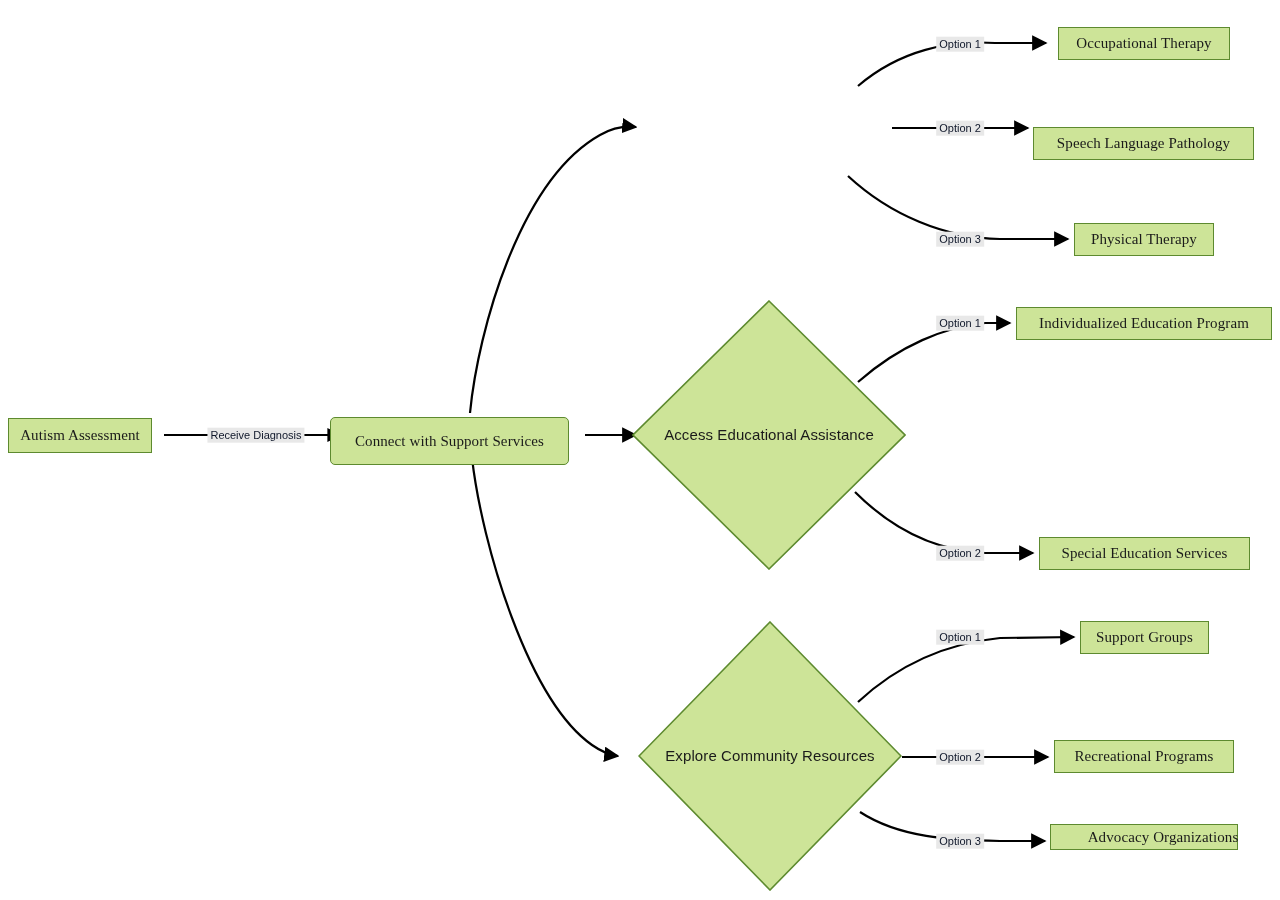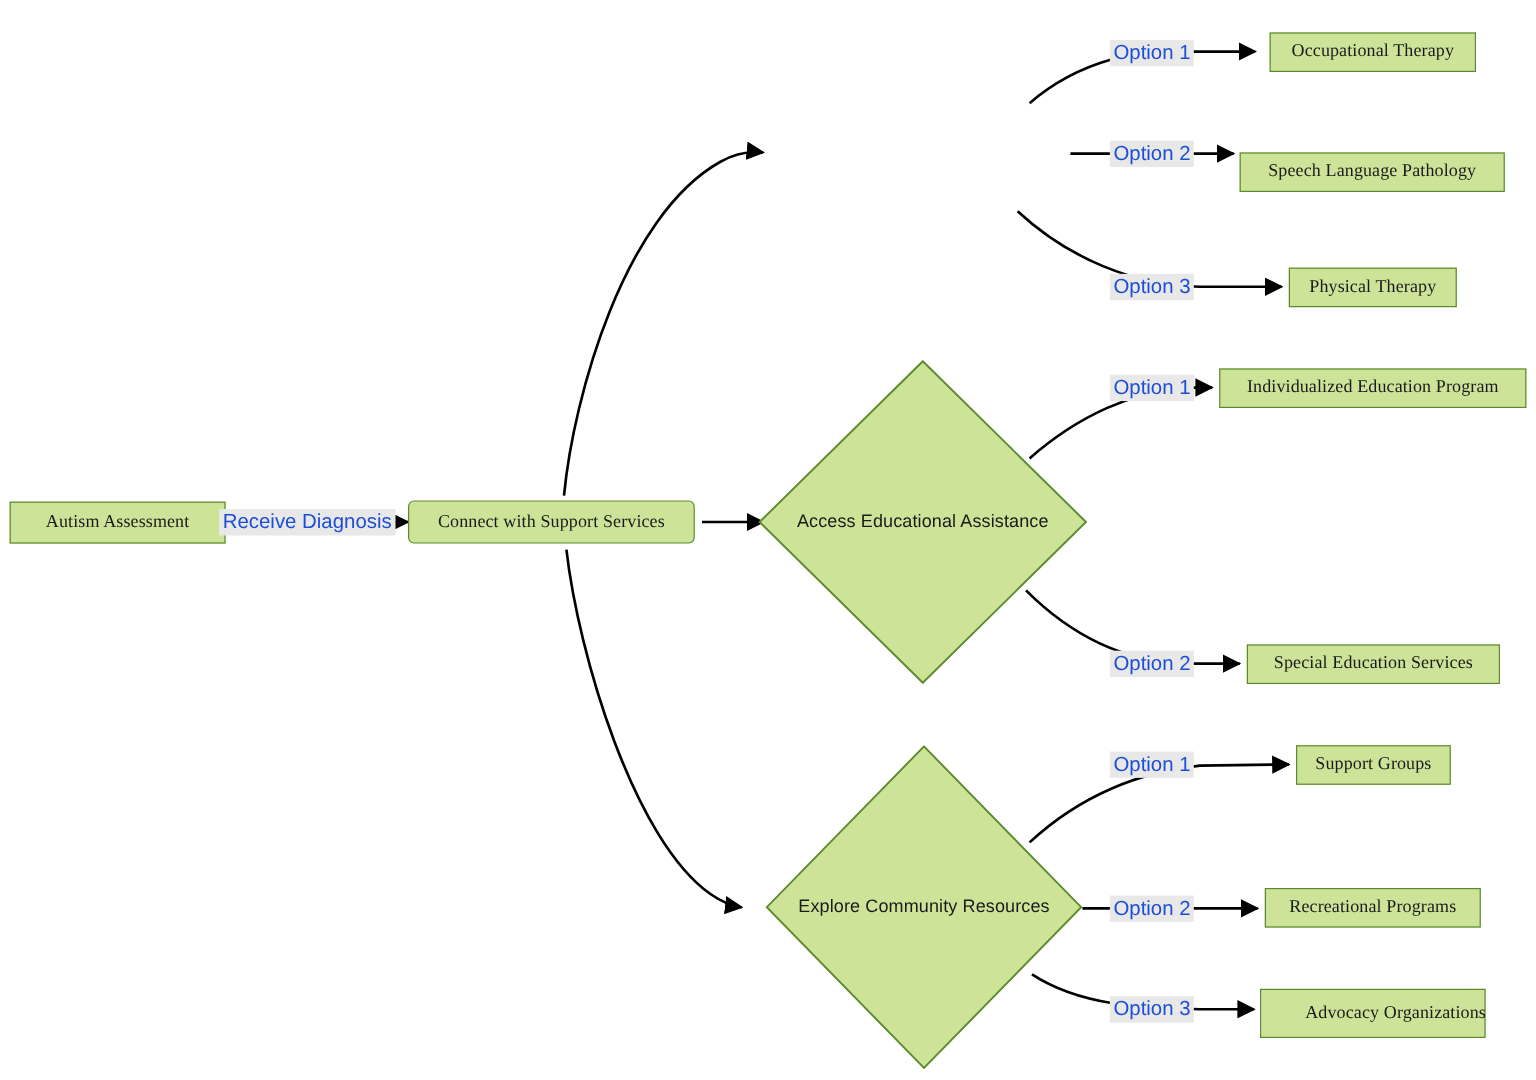--- a/index.html
+++ b/index.html
@@ -57,22 +57,22 @@
     height: 100%;
   }
   .node-diamond .diamond-label {
     position: relative;
     z-index: 2;
   }
   .edge-label {
     position: absolute;
     box-sizing: border-box;
     background: #e8e8e8;
-    color: #1d4ed8;
-    font-size: 17px;
+    color: #0f172a;
+    font-size: 11px;
     line-height: 1.15;
     white-space: nowrap;
     padding: 1px 3px;
     transform: translate(-50%, -50%);
     z-index: 3;
   }
 </style>
 </head>
 <body>
 
@@ -98,25 +98,25 @@
     <path d="M 848 176 C 890 215 945 238 1000 239 L 1068 239" fill="none" stroke="#000000" stroke-width="2.2" marker-end="url(#arrowhead)"></path>
 
     <path d="M 858 382 C 900 345 945 327 985 323 L 1010 323" fill="none" stroke="#000000" stroke-width="2.2" marker-end="url(#arrowhead)"></path>
     <path d="M 855 492 C 895 532 940 551 985 553 L 1033 553" fill="none" stroke="#000000" stroke-width="2.2" marker-end="url(#arrowhead)"></path>
 
     <path d="M 858 702 C 900 663 950 643 1000 638 L 1074 637" fill="none" stroke="#000000" stroke-width="2.2" marker-end="url(#arrowhead)"></path>
     <path d="M 902 757 L 1048 757" fill="none" stroke="#000000" stroke-width="2.2" marker-end="url(#arrowhead)"></path>
     <path d="M 860 812 C 900 838 950 840 1000 841 L 1045 841" fill="none" stroke="#000000" stroke-width="2.2" marker-end="url(#arrowhead)"></path>
   </svg>
 
-  <div class="node node-rect" style="left:8px; top:418px; width:180px; height:35px;">
+  <div class="node node-rect" style="left:8px; top:418px; width:144px; height:35px;">
     <span>Autism Assessment</span>
   </div>
 
-  <div class="node node-rect rounded" style="left:340px; top:417px; width:239px; height:36px;">
+  <div class="node node-rect rounded" style="left:330px; top:417px; width:239px; height:48px;">
     <span>Connect with Support Services</span>
   </div>
 
 
   <div class="node node-diamond" style="left:632px; top:300px; width:274px; height:270px;">
     <svg class="diamond-shape" viewBox="0 0 274 270" preserveAspectRatio="none">
       <polygon points="137,1 273,135 137,269 1,135" fill="#cde498" stroke="#5d8a2f" stroke-width="1.6"></polygon>
     </svg>
     <span class="diamond-label">Access Educational Assistance</span>
   </div>
@@ -149,21 +149,21 @@
   </div>
 
   <div class="node node-rect" style="left:1080px; top:621px; width:129px; height:33px;">
     <span>Support Groups</span>
   </div>
 
   <div class="node node-rect" style="left:1054px; top:740px; width:180px; height:33px;">
     <span>Recreational Programs</span>
   </div>
 
-  <div class="node node-rect" style="left:1050px; top:824px; width:188px; height:41px;padding-left:48px;">
+  <div class="node node-rect" style="left:1050px; top:824px; width:188px; height:26px;padding-left:48px;">
     <span>Advocacy Organizations</span>
   </div>
 
   <div class="edge-label" style="left:256px; top:435px;">Receive Diagnosis</div>
 
   <div class="edge-label" style="left:960px; top:44px;">Option 1</div>
 
   <div class="edge-label" style="left:960px; top:128px;">Option 2</div>
 
   <div class="edge-label" style="left:960px; top:239px;">Option 3</div>

